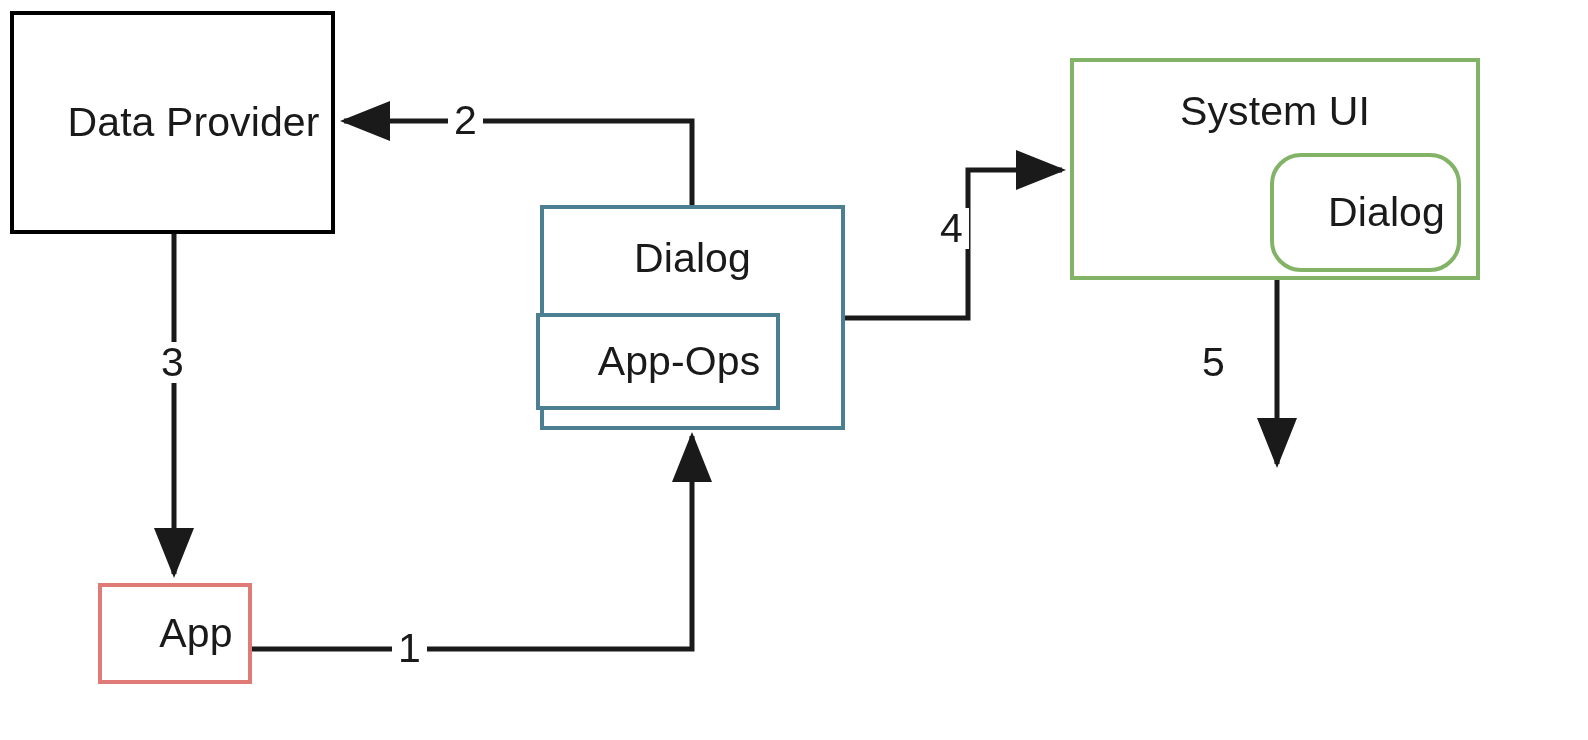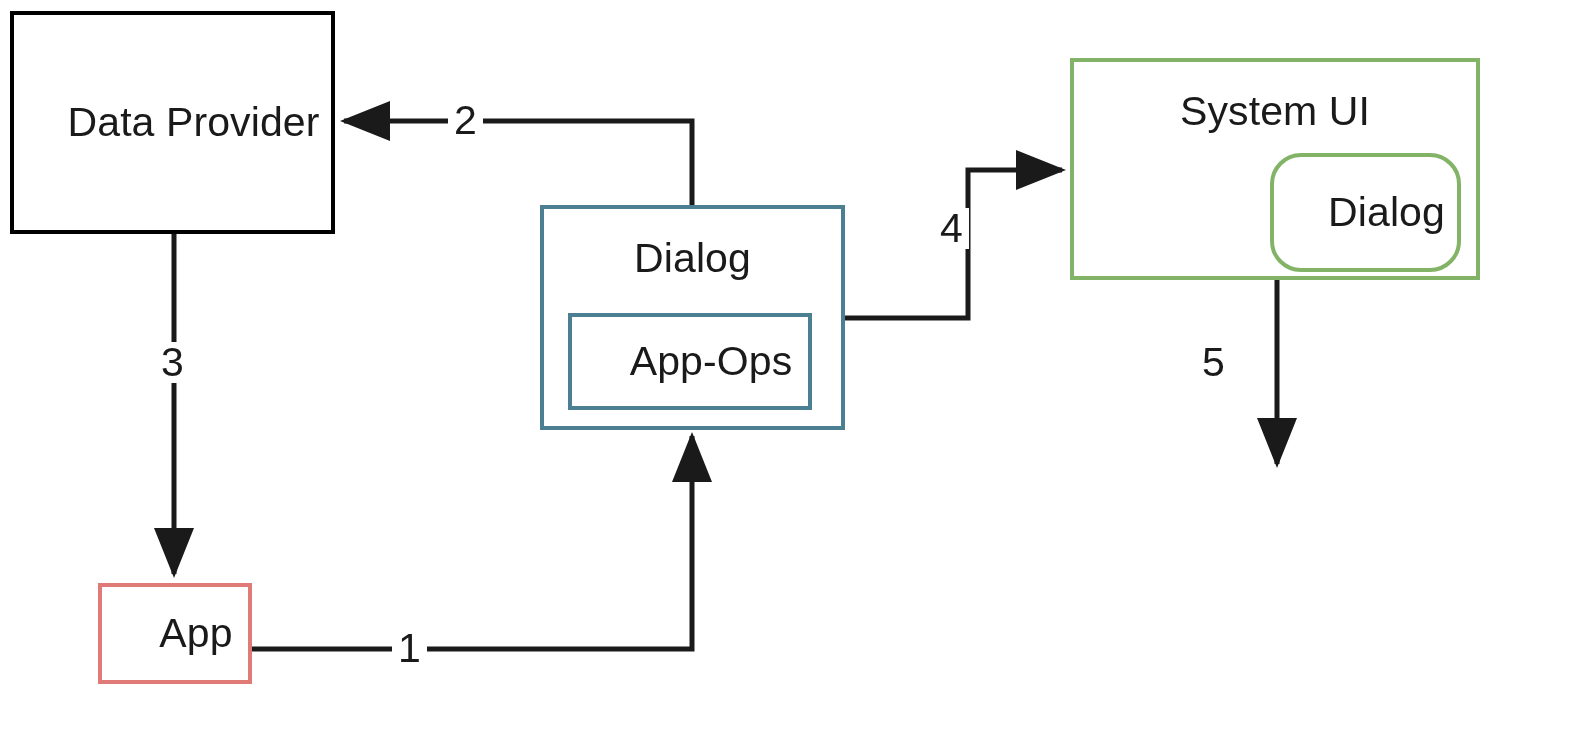--- a/index.html
+++ b/index.html
@@ -97,21 +97,21 @@
   </svg>
 
   <div class="node border-black label-center" style="left:10px; top:11px; width:325px; height:223px;">
     <span class="node-label">Data Provider</span>
   </div>
 
   <div class="node border-teal label-top" style="left:540px; top:205px; width:305px; height:225px;">
     <span class="node-label">Dialog</span>
   </div>
 
-  <div class="node border-teal label-center" style="left:568px; top:313px; width:244px; height:97px;">
+  <div class="node border-teal label-center" style="left:536px; top:313px; width:244px; height:97px;">
     <span class="node-label">App-Ops</span>
   </div>
 
   <div class="node border-green label-top" style="left:1070px; top:58px; width:410px; height:222px;">
     <span class="node-label">System UI</span>
   </div>
 
   <div class="node border-green label-center" style="left:1270px; top:153px; width:191px; height:119px;border-radius:31px;">
     <span class="node-label">Dialog</span>
   </div>

